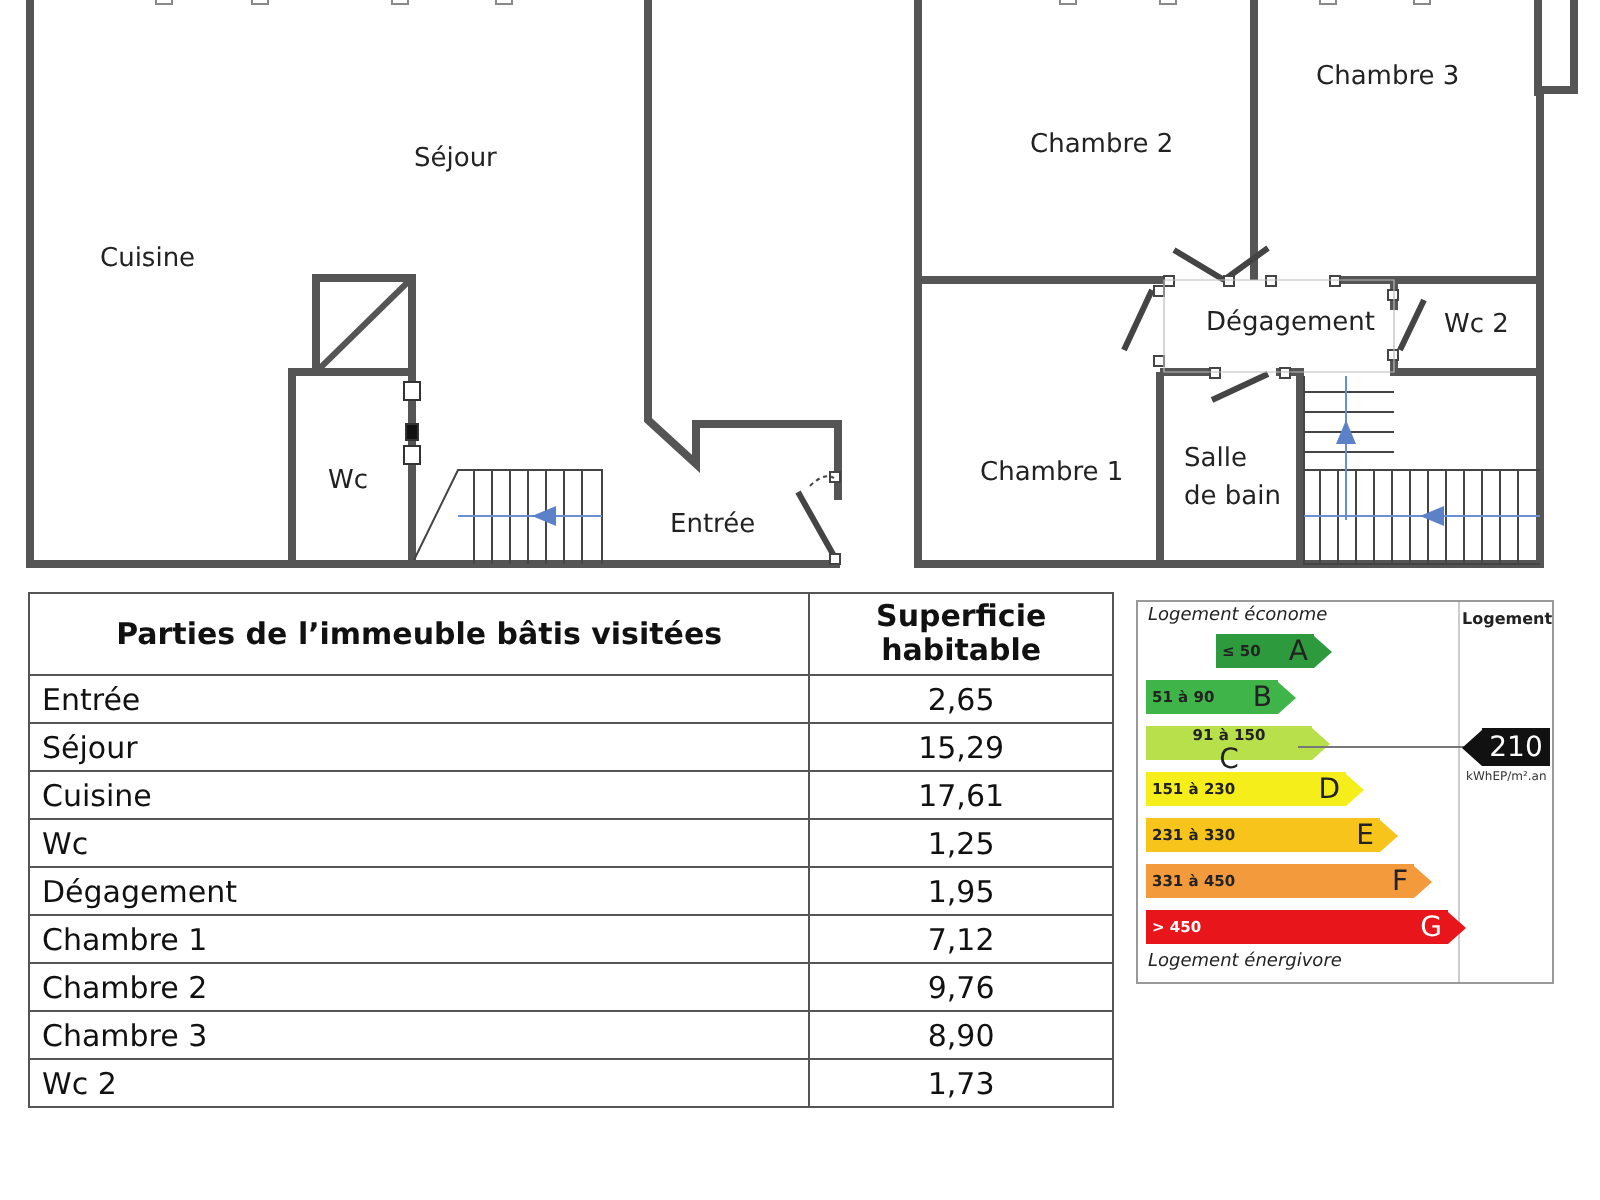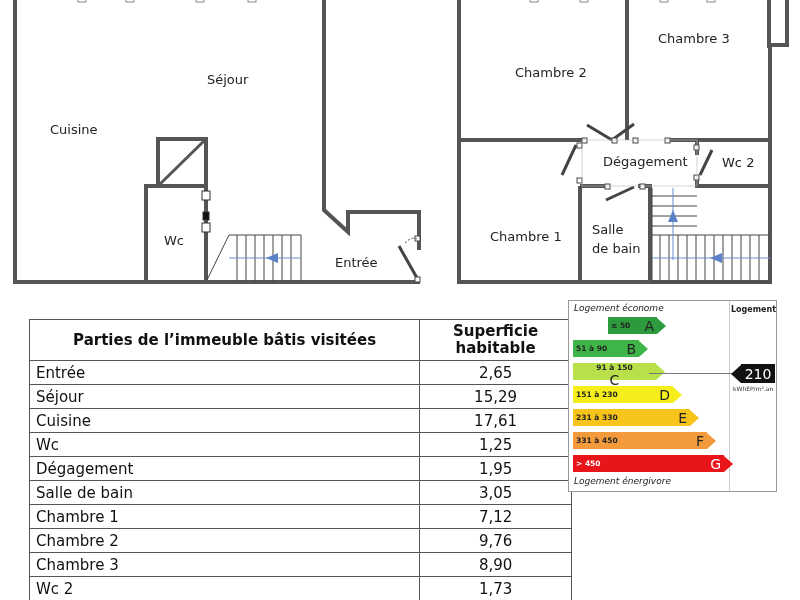--- a/index.html
+++ b/index.html
@@ -1,19 +1,19 @@
 <!DOCTYPE html>
 <html><head>
 <meta charset="utf-8">
 <style>
   html, body { margin:0; padding:0; background:#fff; }
   body { width:800px; height:600px; position:relative; overflow:hidden; font-family:"DejaVu Sans", sans-serif; }
   .plan { position:absolute; left:0; top:0; width:800px; height:292px; }
   .room-label { position:absolute; font-family:"DejaVu Sans", sans-serif; font-size:13px; color:#222; white-space:nowrap; }
-  .area-table { position:absolute; left:29px; top:296px; border-collapse:collapse; width:543px; font-family:"DejaVu Sans", sans-serif;margin-top:23px; }
+  .area-table { position:absolute; left:14px; top:296px; border-collapse:collapse; width:543px; font-family:"DejaVu Sans", sans-serif; }
   .area-table th, .area-table td { border:1px solid #555; height:23px; padding:0 6px; font-size:15px; color:#111; }
   .area-table th { font-weight:bold; height:40px; font-size:15px; }
   .area-table td.val { text-align:center; }
   .area-table th.col2 { line-height:17px; }
   .dpe { position:absolute; left:568px; top:300px; width:207px; height:190px; border:1px solid #999; background:#fff; }
   .dpe .divider { position:absolute; left:160px; top:0; bottom:0; width:1px; background:#ccc; }
   .dpe .cap { position:absolute; left:5px; font-style:italic; font-size:9px; color:#222; }
   .dpe .col-head { position:absolute; left:162px; top:4px; width:44px; text-align:center; font-size:8px; font-weight:bold; color:#222; }
   .bar { position:absolute; left:4px; height:17px; display:flex; align-items:center; }
   .bar .body { height:17px; display:flex; align-items:center; justify-content:space-between; padding:0 3px; box-sizing:border-box; }
@@ -145,24 +145,20 @@
       </tr>
     <tr>
         <td>Wc</td>
         <td class="val">1,25</td>
       </tr>
     <tr>
         <td>Dégagement</td>
         <td class="val">1,95</td>
       </tr>
     <tr>
-        <td>Salle de bain</td>
-        <td class="val">3,05</td>
-      </tr>
-    <tr>
         <td>Chambre 1</td>
         <td class="val">7,12</td>
       </tr>
     <tr>
         <td>Chambre 2</td>
         <td class="val">9,76</td>
       </tr>
     <tr>
         <td>Chambre 3</td>
         <td class="val">8,90</td>

